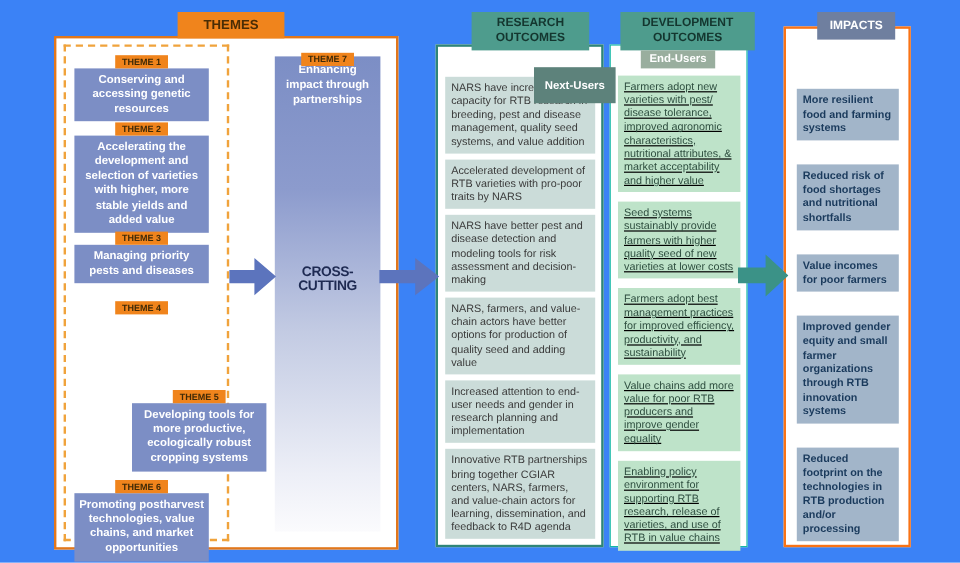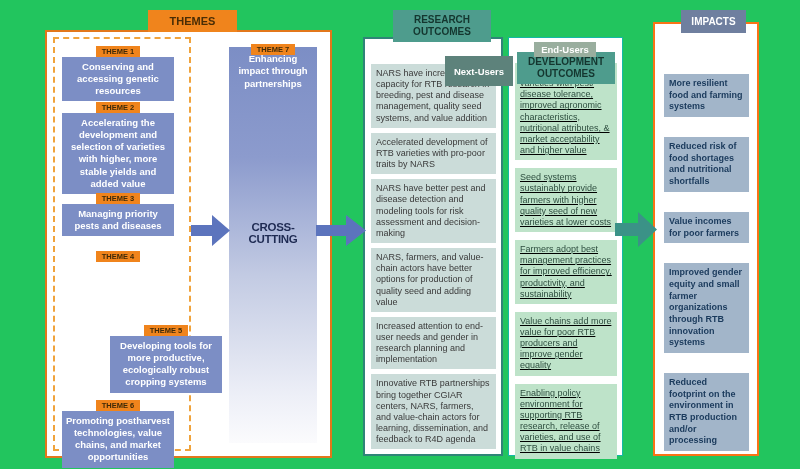--- a/index.html
+++ b/index.html
@@ -1,28 +1,28 @@
 <!DOCTYPE html>
 <html><head>
 <meta charset="utf-8">
 <style>
   html,body{margin:0;padding:0;background:#ffffff;}
-  .stage{position:relative;width:800px;height:469px;background:#22c55e;
+  .stage{position:relative;width:800px;height:469px;background:#3b82f6;
          font-family:"Liberation Sans",sans-serif;overflow:hidden;}
   .abs{position:absolute;box-sizing:border-box;}
 
   
   .col-header{display:flex;align-items:center;justify-content:center;text-align:center;
               font-weight:bold;z-index:3;}
   .themes-header{left:148px;top:10px;width:89px;height:22px;background:#F0841C;
                  color:#4A2D05;font-size:11px;}
   .res-header{left:393px;top:10px;width:98px;height:32px;background:#4E9C8D;
               color:#14362F;font-size:10px;line-height:1.2;padding:0 6px;}
-  .dev-header{left:517px;top:10px;width:98px;height:32px;background:#4E9C8D;
-              color:#14362F;font-size:10px;line-height:1.2;padding:0 4px;margin-top:42px;}
+  .dev-header{left:517px;top:10px;width:112px;height:32px;background:#4E9C8D;
+              color:#14362F;font-size:10px;line-height:1.2;padding:0 4px;}
   .imp-header{left:681px;top:10px;width:65px;height:23px;background:#6F7F9F;
               color:#ffffff;font-size:10px;}
   .sub-header{display:flex;align-items:center;justify-content:center;font-weight:bold;
               color:#ffffff;font-size:9.5px;z-index:3;}
   .next-users{left:409px;top:56px;width:68px;height:30px;background:#5D827B;margin-left:36px;}
   .end-users{left:534px;top:42px;width:62px;height:15px;background:#99AE9E;}
 
   
   .themes-outer{left:45px;top:30px;width:287px;height:428px;border:2px solid #E2771B;background:#ffffff;z-index:0;}
   .themes-dashed{left:53px;top:37px;width:138px;height:414px;border:2px dashed #F0A33C;z-index:1;}
@@ -129,16 +129,16 @@
     <div class="dev-box">Farmers adopt best management practices for improved efficiency, productivity, and sustainability</div>
     <div class="dev-box">Value chains add more value for poor RTB producers and improve gender equality</div>
     <div class="dev-box">Enabling policy environment for supporting RTB research, release of varieties, and use of RTB in value chains</div>
   </div>
 
   <div class="abs imp-container">
     <div class="imp-box">More resilient food and farming systems</div>
     <div class="imp-box">Reduced risk of food shortages and nutritional shortfalls</div>
     <div class="imp-box">Value incomes for poor farmers</div>
     <div class="imp-box">Improved gender equity and small farmer organizations through RTB innovation systems</div>
-    <div class="imp-box">Reduced footprint on the environment in RTB production and/or processing</div>
+    <div class="imp-box">Reduced footprint on the technologies in RTB production and/or processing</div>
   </div>
 
 </div>
 
 </body></html>

